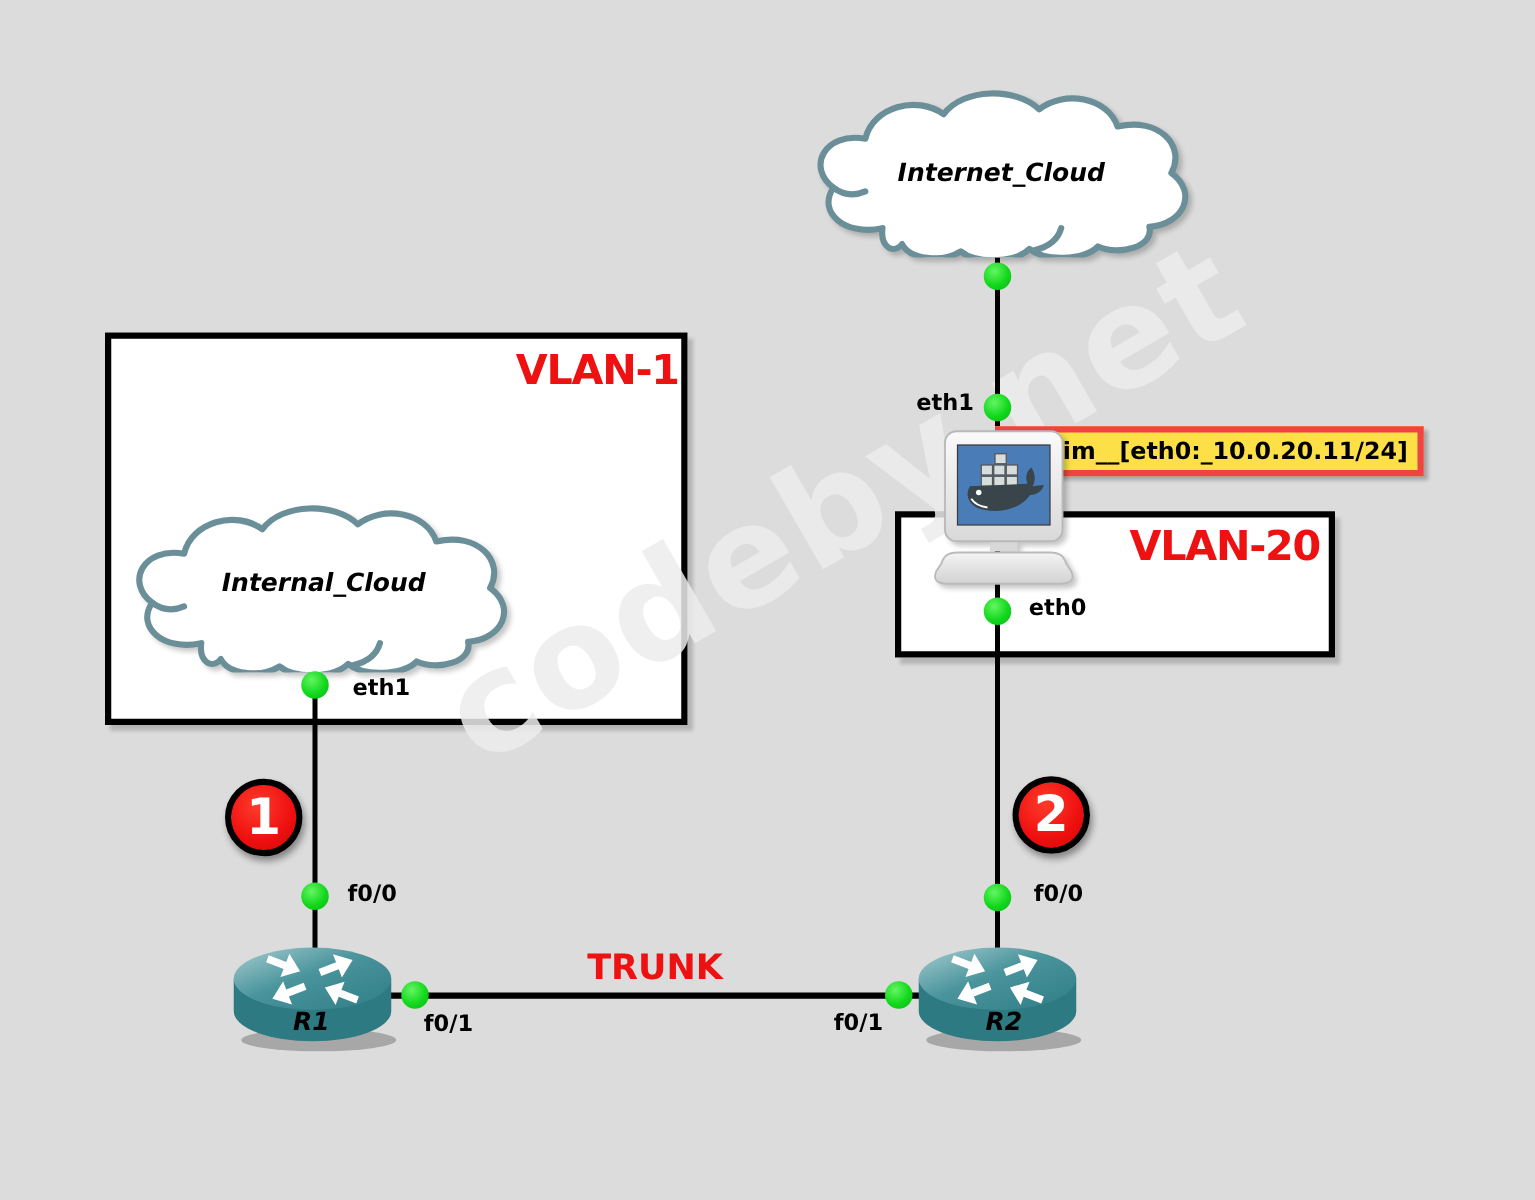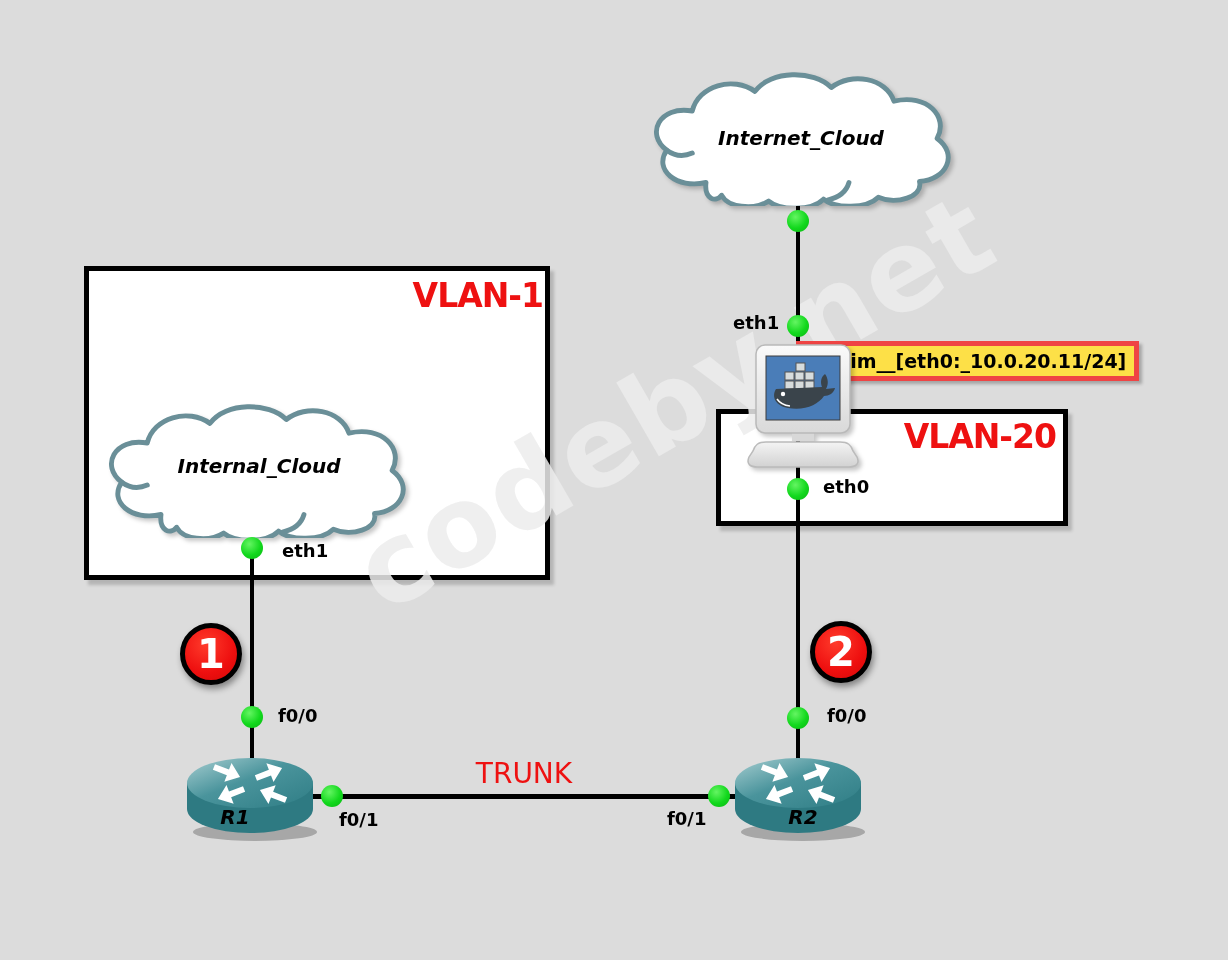--- a/index.html
+++ b/index.html
@@ -35,21 +35,21 @@
   
   .port-label{
     position:absolute;color:#000;font-weight:bold;font-size:18px;line-height:1.1;
     z-index:7;white-space:nowrap;
   }
   .node-label{
     position:absolute;color:#000;font-weight:bold;font-size:20px;line-height:1.1;
     z-index:7;white-space:nowrap;transform:translate(-50%,-50%);font-style:italic;
   }
   .trunk-label{
-    position:absolute;color:#ee1111;font-weight:normal;font-size:28px;line-height:1;
+    position:absolute;color:#ee1111;font-weight:bold;font-size:28px;line-height:1;
     z-index:7;transform:translateX(-50%);
   }
   
   .victim-callout{
     position:absolute;left:796px;top:341px;z-index:4;
     background:#fde047;border:5px solid #ef4444;box-shadow:3px 3px 3px rgba(0,0,0,0.25);
     padding:4px 8px;font-weight:bold;font-size:19px;color:#000;white-space:nowrap;
   }
   
   .badge{
@@ -150,21 +150,21 @@
   <span class="node-label" style="left:259px;top:466px;">Internal_Cloud</span>
 
   <svg class="icon-svg shadowed" style="left:736px;top:343px;" width="134" height="128" viewBox="0 0 134 128">
     <use href="#pcShape"></use>
   </svg>
   <div class="victim-callout">Victim__[eth0:_10.0.20.11/24]</div>
 
   <svg class="icon-svg" style="left:181px;top:747px;" width="140" height="96" viewBox="0 0 140 96">
     <use href="#routerShape"></use>
   </svg>
-  <span class="node-label" style="left:235px;top:817px;">R1</span>
+  <span class="node-label" style="left:249px;top:817px;">R1</span>
 
   <svg class="icon-svg" style="left:729px;top:747px;" width="140" height="96" viewBox="0 0 140 96">
     <use href="#routerShape"></use>
   </svg>
   <span class="node-label" style="left:803px;top:817px;">R2</span>
 
   <span class="zone-label" style="left:543px;top:279px;">VLAN-1</span>
   <span class="zone-label" style="left:1056px;top:420px;">VLAN-20</span>
 
   <span class="trunk-label" style="left:524px;top:760px;">TRUNK</span>

